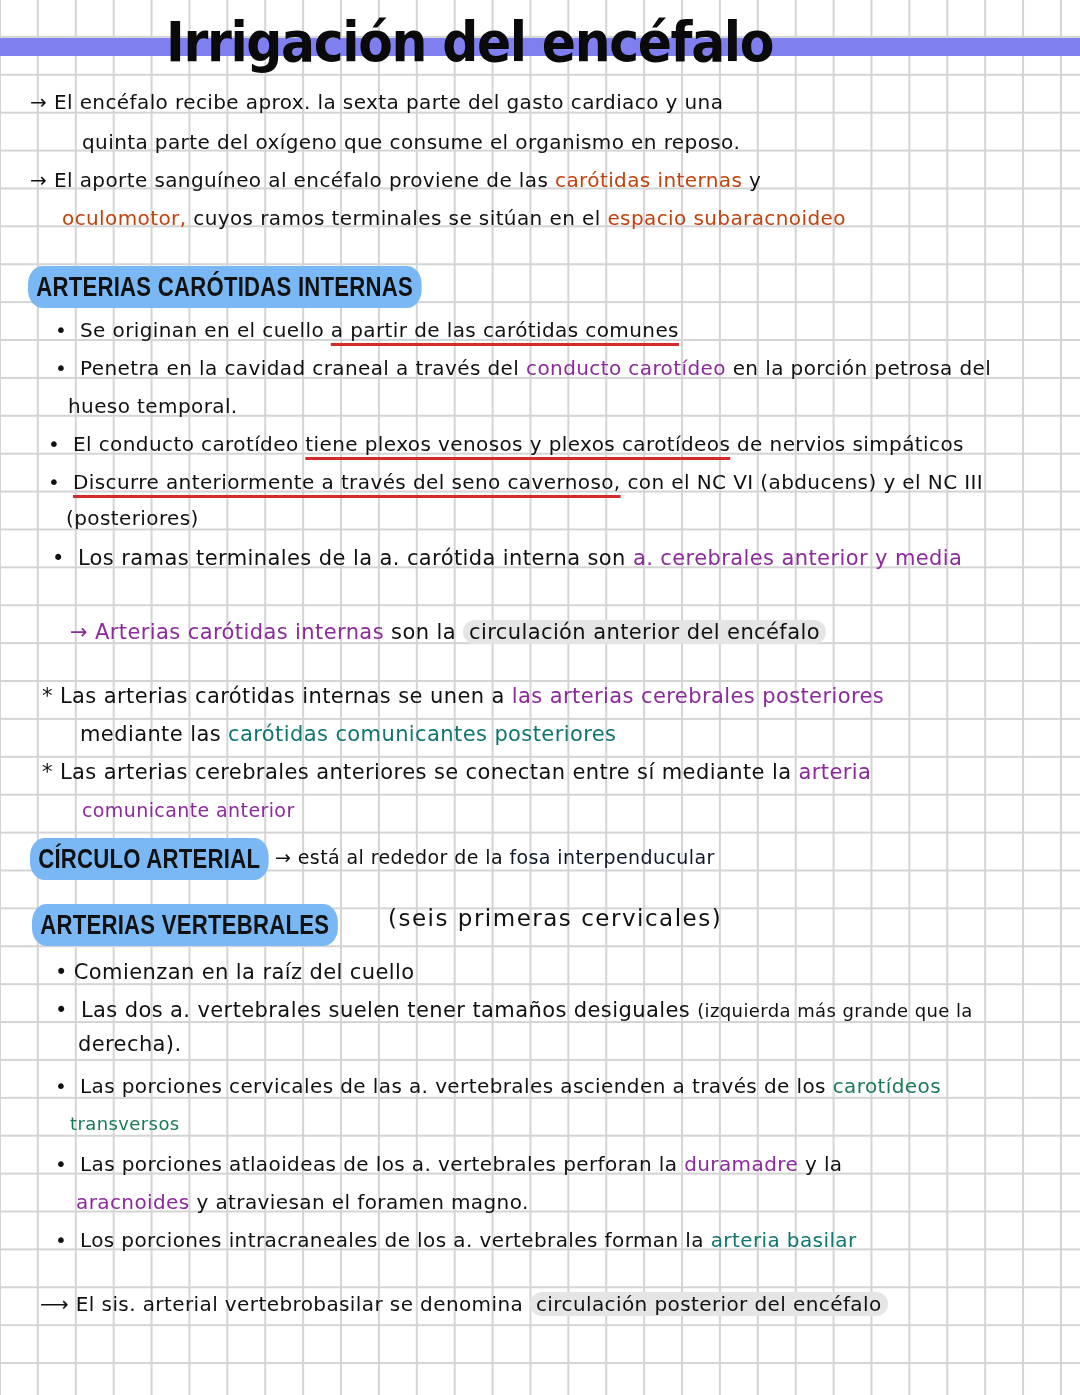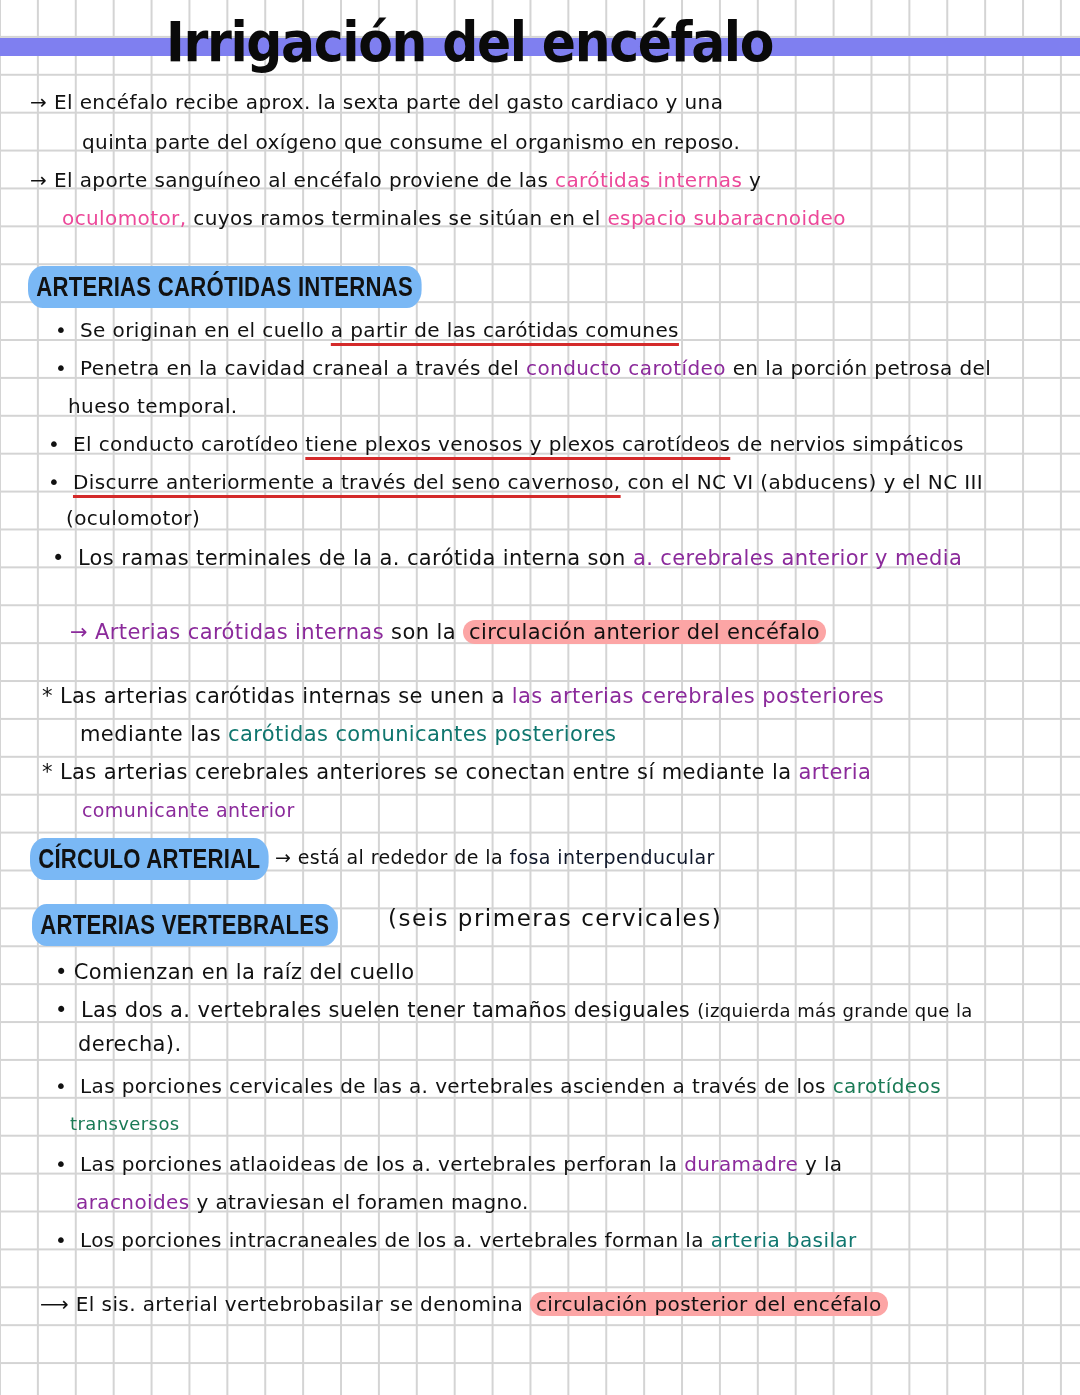--- a/index.html
+++ b/index.html
@@ -15,26 +15,26 @@
     color:#111;
   }
   .band { position:absolute; left:0; top:38px; width:1080px; height:18px; background:#7f7ff0; }
   .title {
     position:absolute; left:166px; top:2px;
     font-family:"DejaVu Sans", sans-serif; font-weight:bold;
     font-size:56px; letter-spacing:-1.5px; color:#0a0a0a; line-height:80px;
     transform:scaleX(0.9); transform-origin:left center; white-space:nowrap;
   }
   .line { position:absolute; white-space:nowrap; font-size:20px; line-height:28px; letter-spacing:0.4px; }
-  .blue { color:#ec4899; }
+  .blue { color:#c2410c; }
   .purple { color:#8b2a9b; }
   .orange { color:#0f766e; }
   .red { color:#0f172a; }
   .green { color:#1a7a55; }
-  .hl { background:#fca5a5; border-radius:12px; padding:0 6px; }
+  .hl { background:#e5e5e5; border-radius:12px; padding:0 6px; }
   .ul { text-decoration:underline; text-decoration-color:#d42a2a; text-decoration-thickness:3px; text-underline-offset:6px; }
   .heading {
     position:absolute; white-space:nowrap;
     background:#7ab8f5; border-radius:18px;
     font-family:"Liberation Sans", sans-serif; font-weight:bold;
     font-size:27px; line-height:38px; padding:2px 10px; color:#111;
     transform:scaleX(0.82); transform-origin:left center; letter-spacing:0.3px;
   }
   .bullet::before { content:"•"; margin-right:6px; }
 </style>
@@ -71,21 +71,21 @@
 <div class="line" style="left:68px;top:392px;"><span>hueso temporal.</span></div>
 <div class="line bullet" style="left:48px;top:430px;">
   <span>El conducto carotídeo</span>
   <span class="ul">tiene plexos venosos y plexos carotídeos</span>
   <span>de nervios simpáticos</span>
 </div>
 <div class="line bullet" style="left:48px;top:468px;">
   <span class="ul">Discurre anteriormente a través del seno cavernoso,</span>
   <span>con el NC VI (abducens) y el NC III</span>
 </div>
-<div class="line" style="left:66px;top:504px;"><span>(oculomotor)</span></div>
+<div class="line" style="left:66px;top:504px;"><span>(posteriores)</span></div>
 <div class="line bullet" style="left:52px;top:544px;font-size:21px;">
   <span>Los ramas terminales de la a. carótida interna son</span>
   <span class="purple">a. cerebrales anterior y media</span>
 </div>
 
 <div class="line" style="left:70px;top:618px;font-size:21px;">
   <span class="purple">→ Arterias carótidas internas</span>
   <span>son la</span>
   <span class="hl">circulación anterior del encéfalo</span>
 </div>

